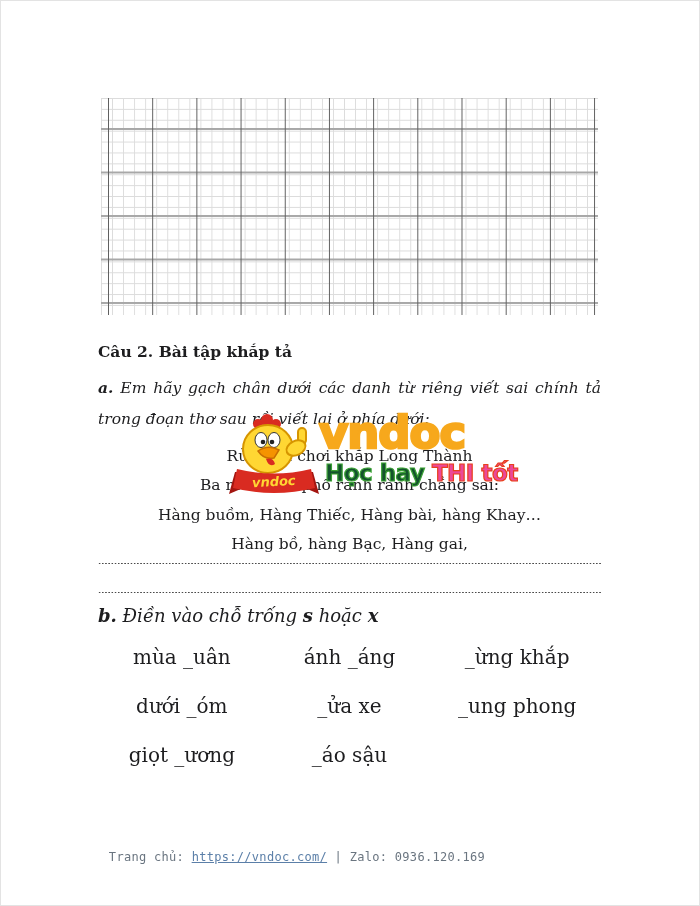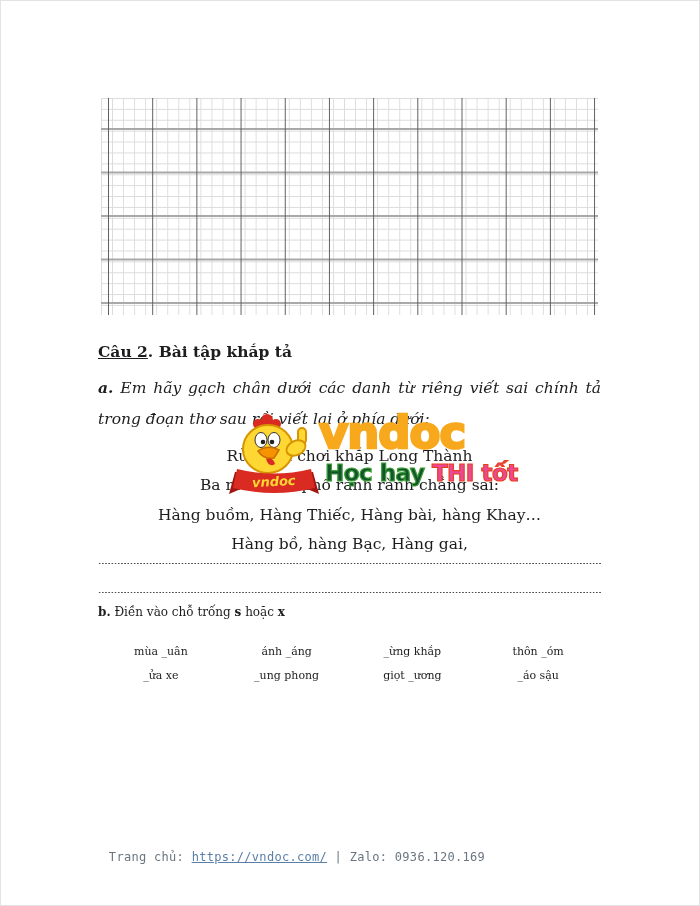--- a/index.html
+++ b/index.html
@@ -19,21 +19,21 @@
     background-color:#fff;
     background-image:
       linear-gradient(to right,#5f5f5f 1px,transparent 1px),
       linear-gradient(to bottom,#a8a8a8 1.5px,transparent 1.5px),
       linear-gradient(to right,#dcdcdc 1px,transparent 1px),
       linear-gradient(to bottom,#dcdcdc 1px,transparent 1px);
     background-size:44.2px 100%,100% 43.5px,11.05px 11.05px,10.9px 10.9px;
     background-position:7px 0,0 30px,0 0,0 0;
   }
   .heading{position:absolute;left:97px;top:341px;font-size:15.5px;font-weight:bold;}
-  .heading .u{text-decoration:underline;}
+  .heading .u{}
   .para-a{
     position:absolute;left:97px;top:371px;width:503px;
     font-size:15.5px;font-style:italic;line-height:31px;
     text-align:justify;text-align-last:left;
   }
   .para-a .marker{font-weight:bold;}
   .poem{
     position:absolute;left:97px;top:441px;width:503px;
     text-align:center;font-size:15.5px;line-height:29.4px;
   }
@@ -52,26 +52,26 @@
     font-size:23px;font-weight:800;letter-spacing:-0.5px;
   }
   .slogan .g{-webkit-text-stroke:1.2px #3BA135;}
   .slogan .r{-webkit-text-stroke:1.2px #E8401C;}
   .dotline{
     position:absolute;left:97px;width:503px;height:3px;
     background-image:radial-gradient(circle,#4a4a4a 0.8px,transparent 1px);
     background-size:3.2px 3px;background-repeat:repeat-x;background-position:0 50%;
   }
   .dot1{top:561px;} .dot2{top:590px;}
-  .para-b{position:absolute;left:97px;top:604px;font-size:12px;}
+  .para-b{position:absolute;left:97px;top:604px;font-size:18px;font-style:italic;}
   .para-b .marker,.para-b .opt{font-weight:bold;}
   .word-grid{
     position:absolute;left:97px;top:644px;width:503px;
-    display:grid;grid-template-columns:repeat(4,1fr);row-gap:11px;
-    font-size:11px;
+    display:grid;grid-template-columns:repeat(3,1fr);row-gap:25px;
+    font-size:20px;
   }
   .word-grid span{text-align:center;}
   .footer{
     position:absolute;left:0;top:849px;width:592px;text-align:center;
     font-family:"DejaVu Sans Mono","Liberation Mono",monospace;
     font-size:12px;color:#6a7580;letter-spacing:0.3px;
   }
   .footer a{color:#5b7fa8;text-decoration:underline;cursor:pointer;}
 </style>
 </head>
@@ -125,21 +125,21 @@
   <div class="dotline dot2"></div>
 
   <div class="para-b">
     <span class="marker">b.</span><span> </span><span>Điền vào chỗ trống </span><span class="opt">s</span><span> hoặc </span><span class="opt">x</span>
   </div>
 
   <div class="word-grid">
     <span>mùa _uân</span>
     <span>ánh _áng</span>
     <span>_ừng khắp</span>
-    <span>thôn _óm</span>
+    <span>dưới _óm</span>
     <span>_ửa xe</span>
     <span>_ung phong</span>
     <span>giọt _ương</span>
     <span>_áo sậu</span>
   </div>
 
   <div class="footer">
     <span>Trang chủ: </span><a>https://vndoc.com/</a><span> | </span><span>Zalo: 0936.120.169</span>
   </div>
 

